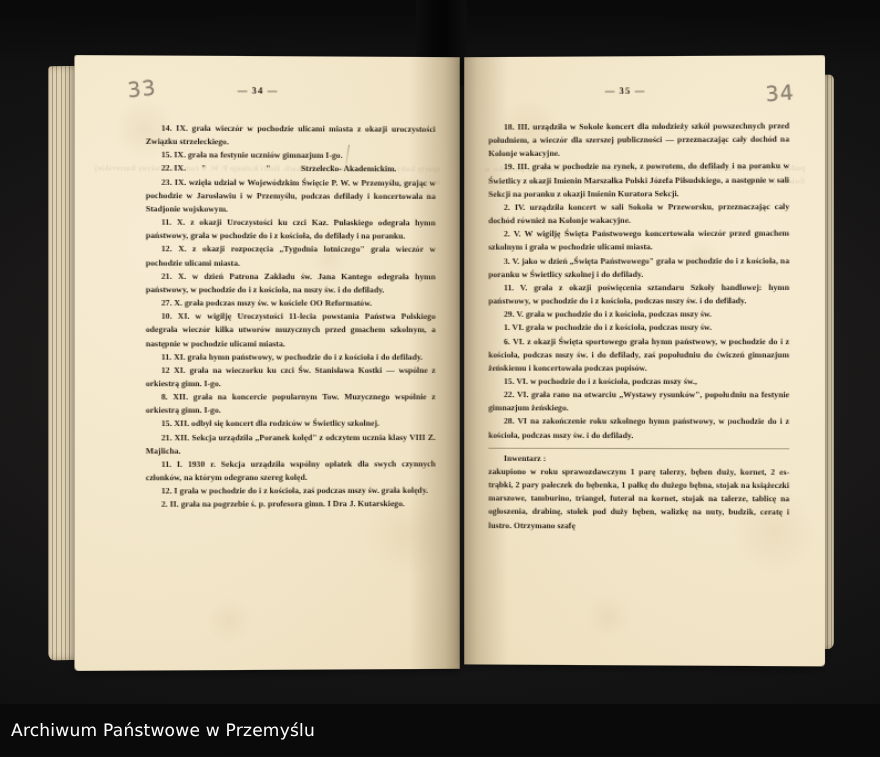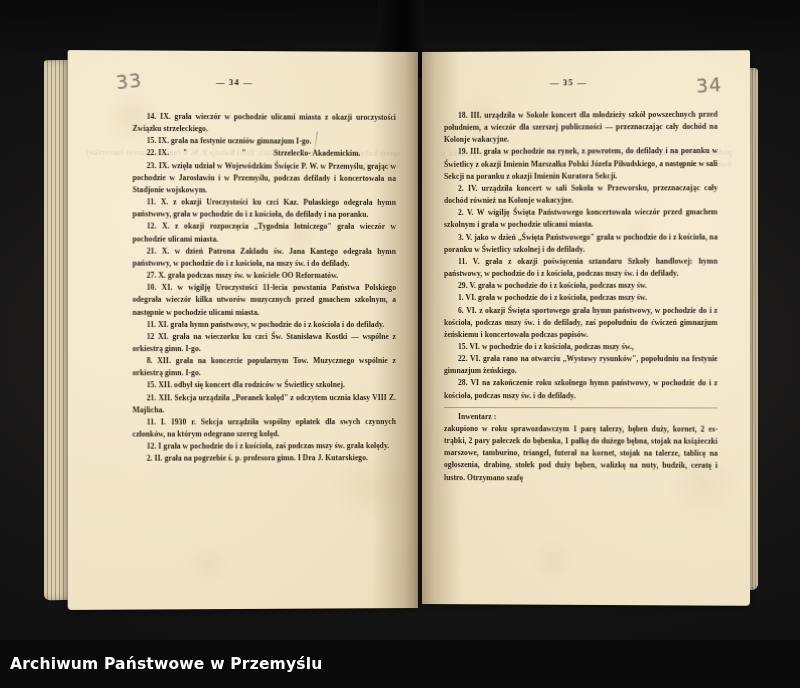--- a/index.html
+++ b/index.html
@@ -215,21 +215,21 @@
     position: absolute;
     left: 0; bottom: 0;
     width: 800px; height: 48px;
     background: #0a0a0a;
     display: flex;
     align-items: center;
   }
   .watermark-text {
     font-family: "DejaVu Sans", sans-serif;
     font-size: 15.5px;
-    font-weight: 700;
+    font-weight: 400;
     color: #ffffff;
     padding-left: 10px;
     letter-spacing: .2px;
   }
 </style>
 </head>
 <body>
 
 <div id="scan">
 

